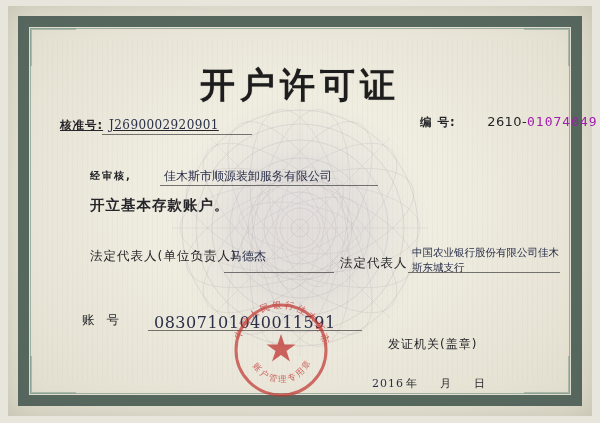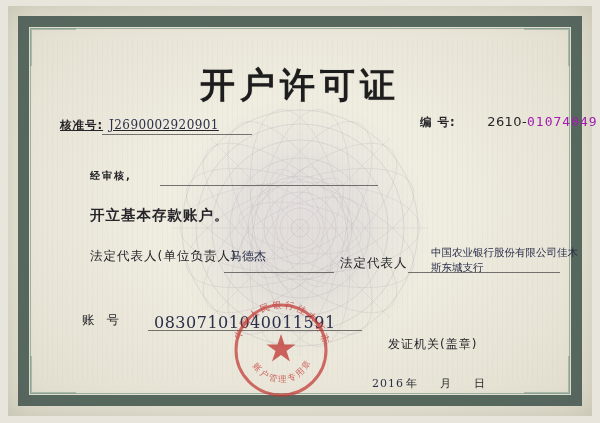--- a/index.html
+++ b/index.html
@@ -138,26 +138,26 @@
   #serial-no .value-red {
     color: #a21caf; font-size: 13px; letter-spacing: 1px;
     font-family: "DejaVu Sans Mono", monospace;
   }
   #serial-no .serial-prefix { font-size: 13px; margin-left: 28px; }
 
   #line-approved { left: 48px; top: 126px; font-size: 14px; }
   #line-approved .label { font-size: 10px; letter-spacing: 2px; }
   #company-name { left: 122px; top: 128px; font-size: 12px; }
   #line-qualify { left: 340px; top: 126px; font-size: 14.5px; letter-spacing: 2px; }
-  #line-account-type { left: 48px; top: 166px; font-size: 14.5px; letter-spacing: 2px; }
+  #line-account-type { left: 48px; top: 156px; font-size: 14.5px; letter-spacing: 2px; }
 
   #legal-rep { left: 48px; top: 208px; font-size: 12.5px; letter-spacing: 1px; }
   #legal-rep-value { left: 188px; top: 208px; font-size: 12px; }
   #open-bank { left: 298px; top: 215px; font-size: 12.5px; letter-spacing: 1px; }
-  #open-bank-value { left: 370px; top: 205px; font-size: 10.5px; line-height: 15px; white-space: normal; width: 148px; margin-left: 19px; }
+  #open-bank-value { left: 370px; top: 205px; font-size: 10.5px; line-height: 15px; white-space: normal; width: 148px; }
 
   #account-no { left: 40px; top: 272px; font-size: 12.5px; letter-spacing: 4px; }
   #account-no-value { left: 112px; top: 273px; font-size: 16px; letter-spacing: .5px; }
 
   #issuer { left: 330px; top: 296px; font-size: 12px; letter-spacing: 1px; margin-left: 16px; }
   #issue-date { left: 330px; top: 320px; font-size: 11px; letter-spacing: 1px; margin-top: 16px; }
   #issue-date .seg { margin-right: 2px; }
   #issue-date .blank { display: inline-block; width: 20px; }
 
   
@@ -256,20 +256,21 @@
     <div class="hline u-approval"></div>
 
     <div class="row" id="serial-no">
       <span class="label">编 号:</span>
       <span class="serial-prefix value">2610-</span><span class="value-red">01074049</span>
     </div>
 
     <div class="row" id="line-approved">
       <span class="label">经审核,</span>
     </div>
+    <div class="row hand" id="company-name">佳木斯市顺源装卸服务有限公司</div>
     <div class="hline u-company"></div>
 
 
     <div class="row" id="line-account-type">
       <span class="label">开立基本存款账户。</span>
     </div>
 
     <div class="row" id="legal-rep">法定代表人(单位负责人)</div>
     <div class="row hand" id="legal-rep-value">马德杰</div>
     <div class="hline u-legal"></div>

